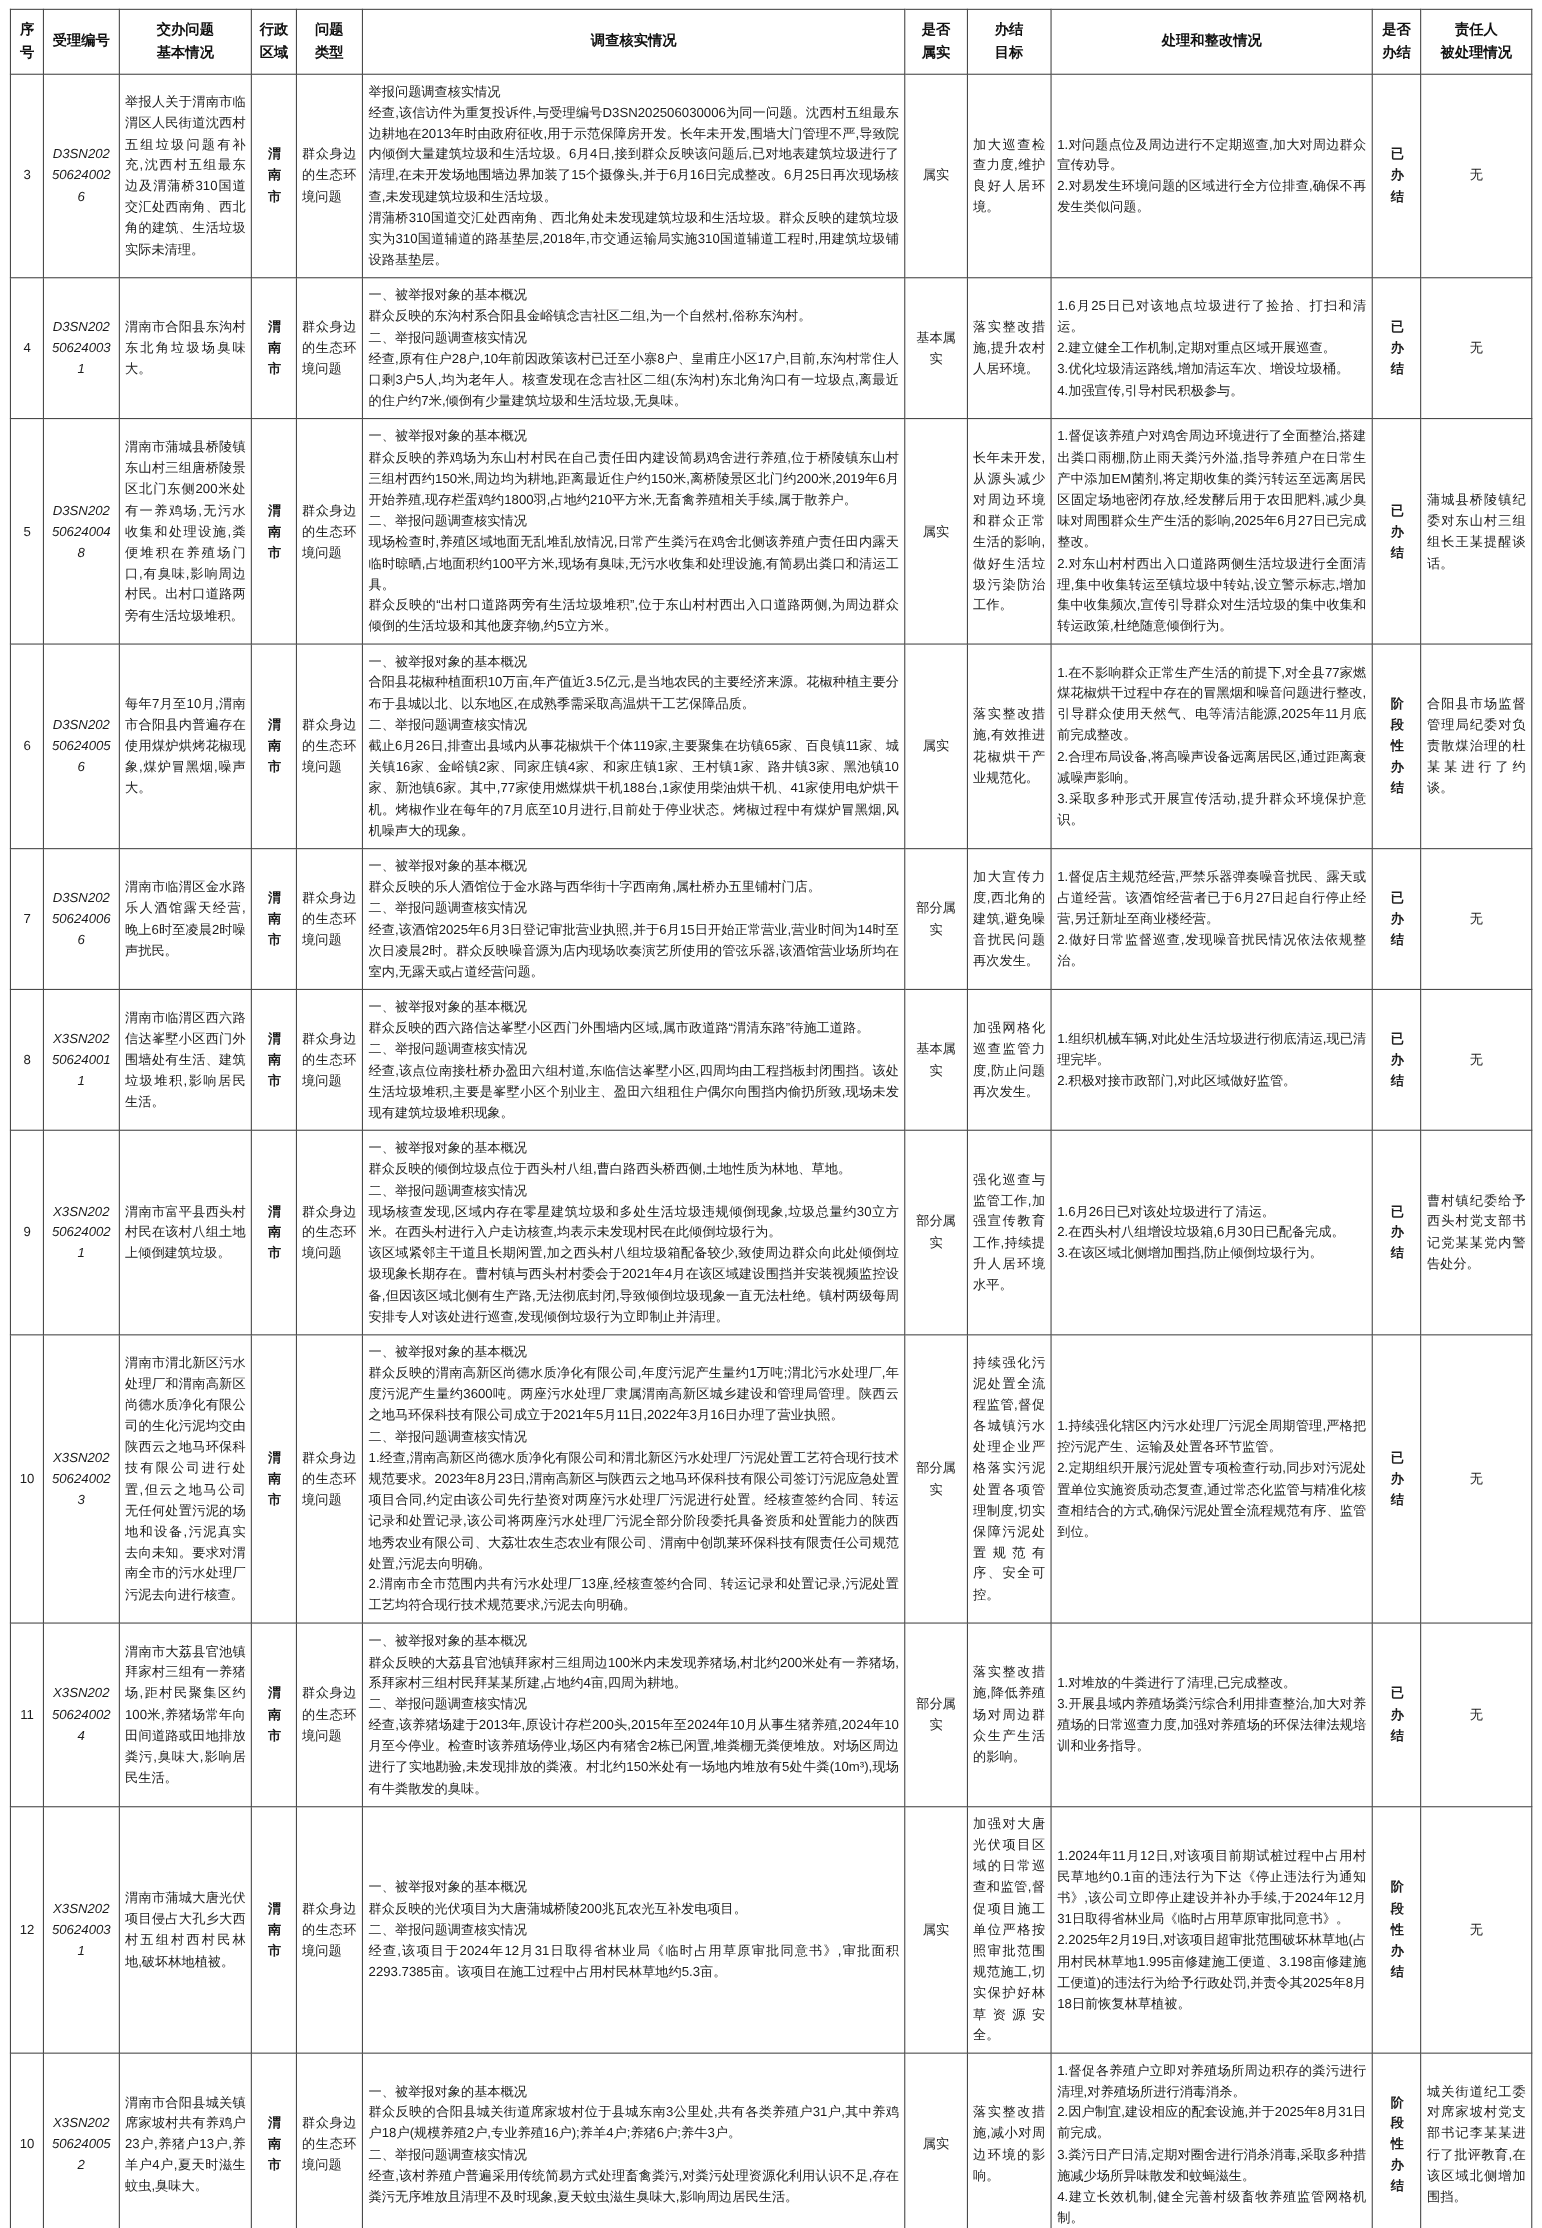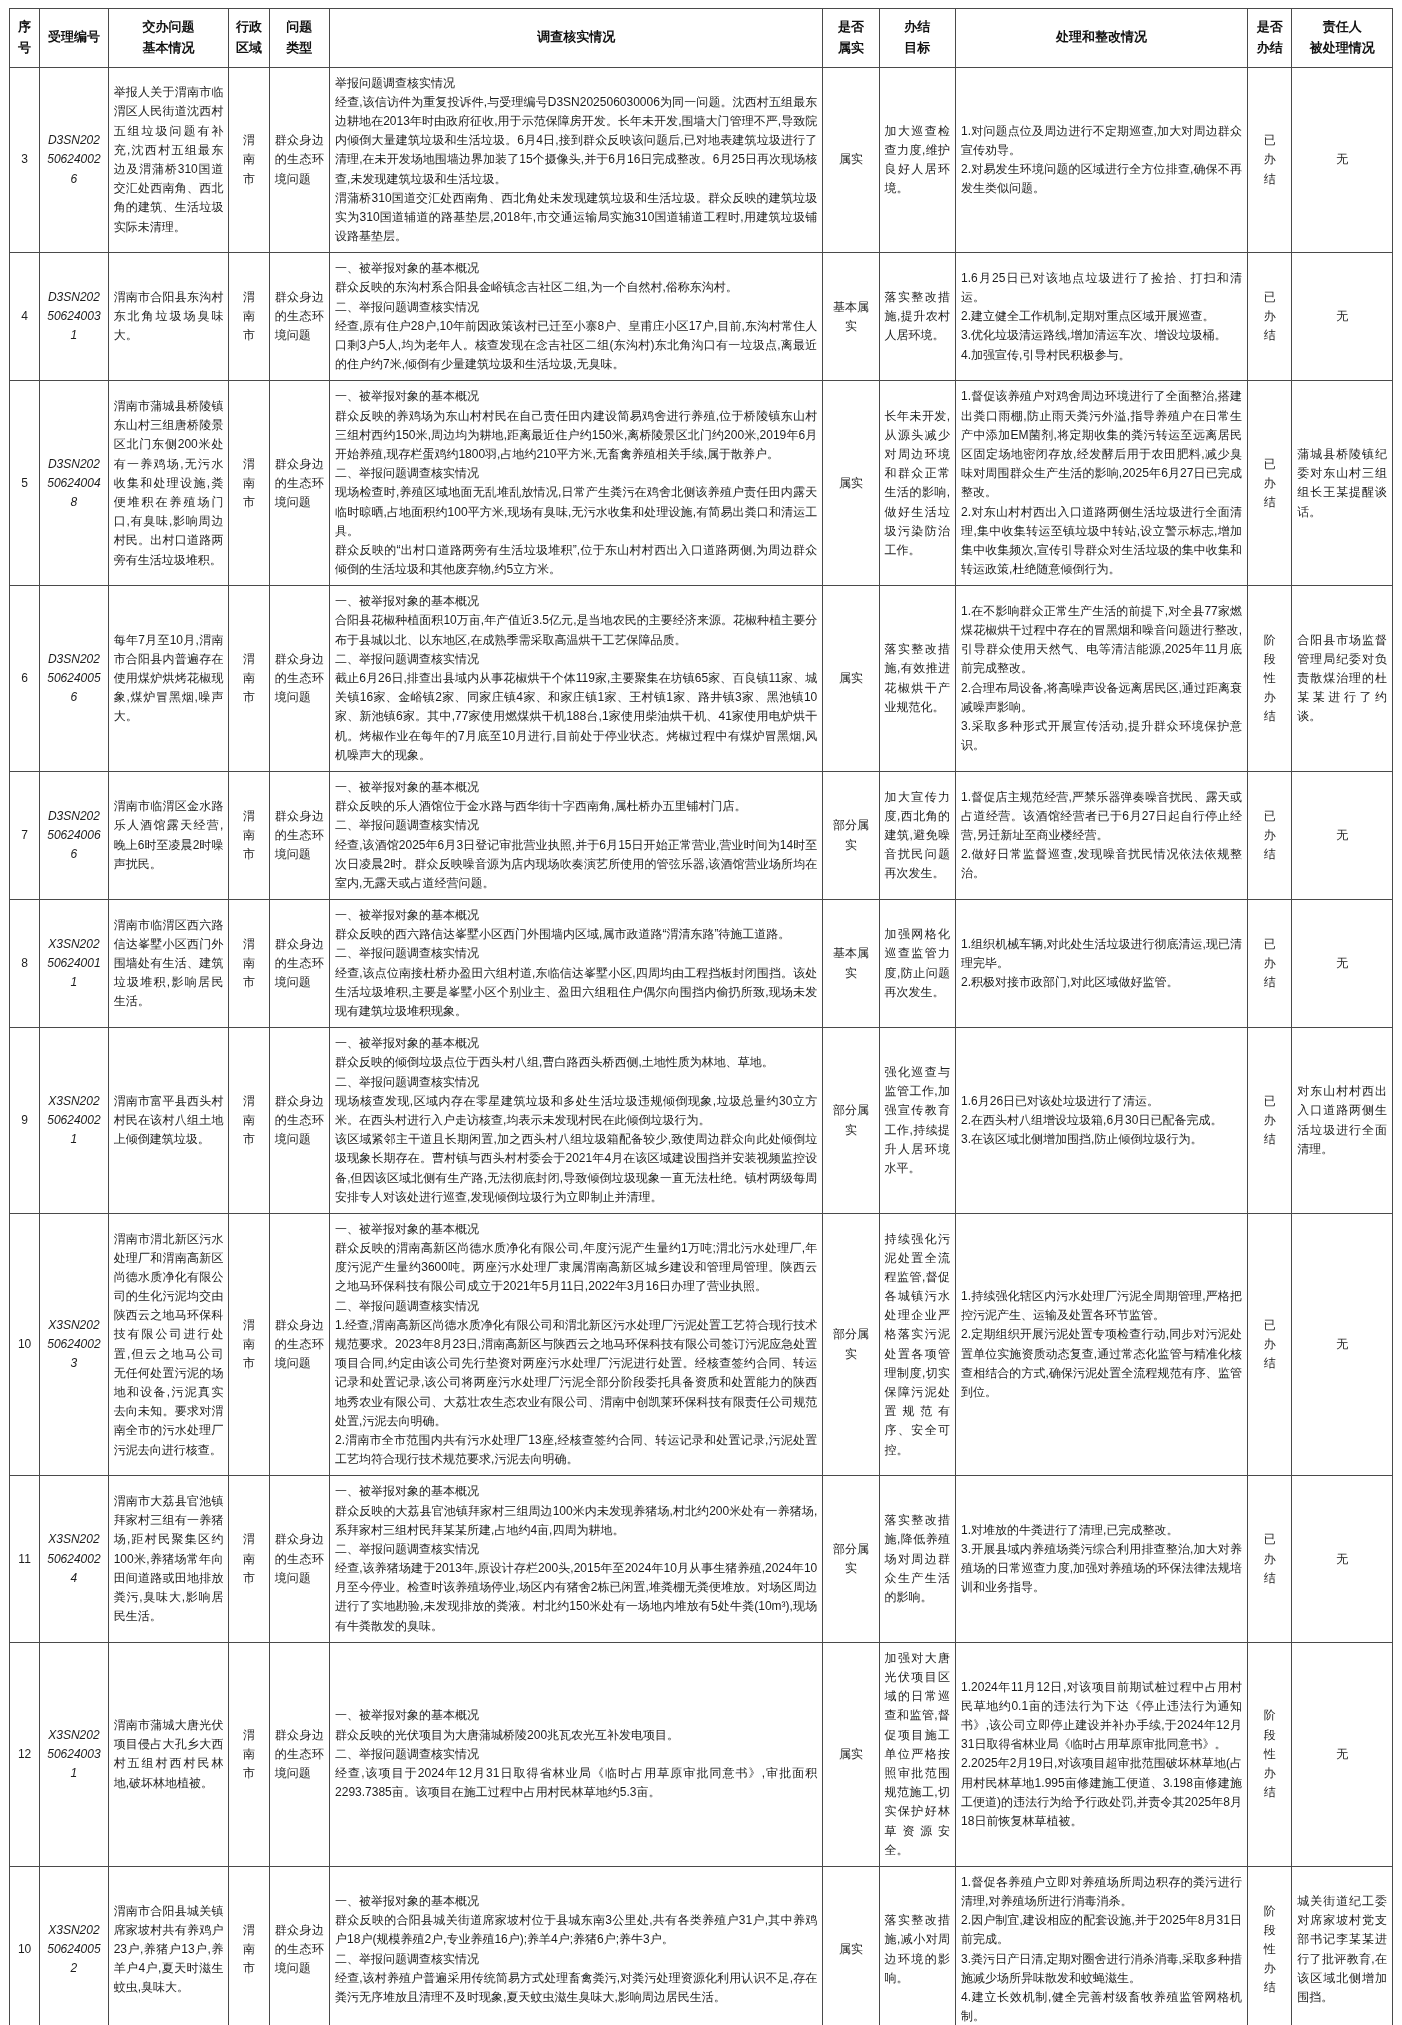--- a/index.html
+++ b/index.html
@@ -55,22 +55,23 @@
   col.c-accountability { width: 100px; }
 
   td.col-seq .cellbox,
   td.col-case_no .cellbox,
   td.col-verified .cellbox { text-align: center; }
   td.col-case_no .cellbox { word-break: break-all; font-style: italic; }
   td.col-region .cellbox,
   td.col-status .cellbox {
     width: 1.1em;
     margin: 12px auto;
-    text-align: center;
+    text-align: right;
     word-break: break-all;
+    font-weight: bold;
   }
   td .cellbox.center { text-align: center; }
 </style>
 </head>
 <body>
 
 <div class="page">
   <table class="report">
     <colgroup>
         <col class="c-seq">
@@ -377,21 +378,21 @@
           </td>
           <td class="col-handling">
             <div class="cellbox">1.6月26日已对该处垃圾进行了清运。
 2.在西头村八组增设垃圾箱,6月30日已配备完成。
 3.在该区域北侧增加围挡,防止倾倒垃圾行为。</div>
           </td>
           <td class="col-status">
             <div class="cellbox">已办结</div>
           </td>
           <td class="col-accountability">
-            <div class="cellbox">对东山村村西出入口道路两侧生活垃圾进行全面清理。</div>
+            <div class="cellbox">曹村镇纪委给予西头村党支部书记党某某党内警告处分。</div>
           </td>
         </tr>
         <tr>
           <td class="col-seq">
             <div class="cellbox center">10</div>
           </td>
           <td class="col-case_no">
             <div class="cellbox">X3SN202506240023</div>
           </td>
           <td class="col-problem">

